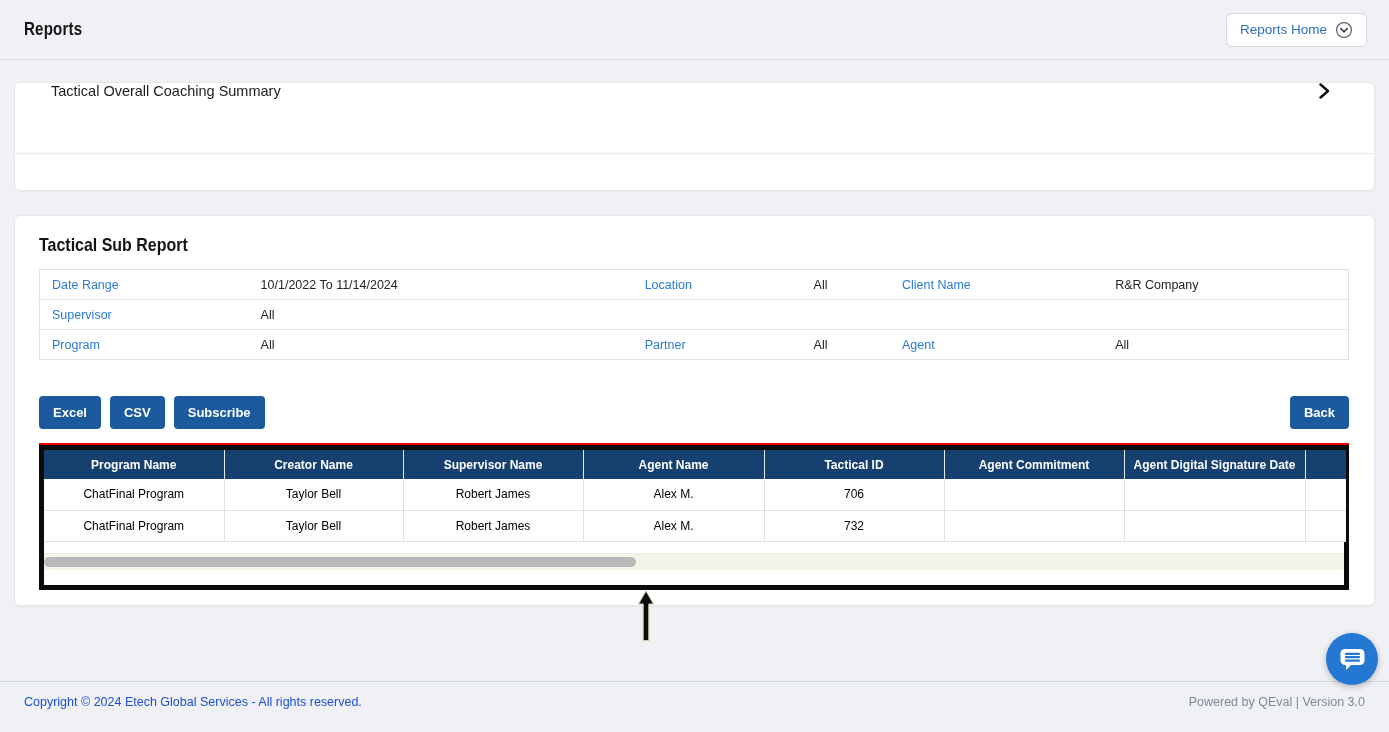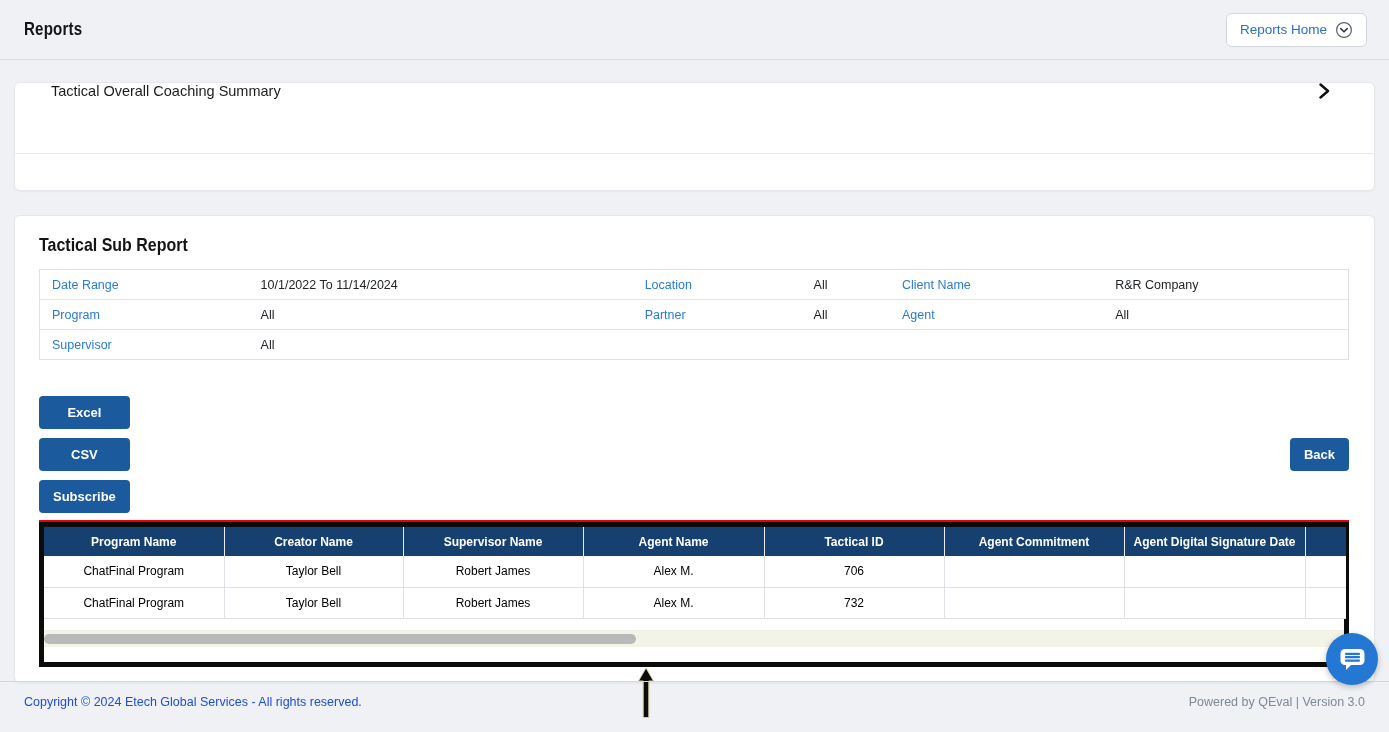--- a/index.html
+++ b/index.html
@@ -50,28 +50,28 @@
   .filters {
     width: 100%; border-collapse: collapse; table-layout: fixed;
     border: 1px solid #dde1e6; border-radius: 4px; font-size: 12.5px; padding-left: 42px;
   }
   .filters td { height: 30px; padding: 0 12px; border-bottom: 1px solid #e2e6ea; vertical-align: middle; }
   .filters tr:last-child td { border-bottom: none; }
   .filter-label { color: #2b7bd2; cursor: pointer; }
   .filter-value { color: #212529; }
   
   .actions-row { display: flex; align-items: center; justify-content: space-between; margin-top: 36px; }
-  .actions-left { display: flex; gap: 9px; flex-direction: column; }
+  .actions-left { display: flex; gap: 9px; }
   .btn {
     background: #1b5a9d; color: #ffffff; border: none; border-radius: 4px;
     font-family: "Liberation Sans", sans-serif; font-size: 13px; font-weight: 700;
     padding: 9px 14px; cursor: pointer;
   }
   
-  .box-wrap { position: relative; margin-top: 9px; }
+  .box-wrap { position: relative; margin-top: 16px; }
   .highlight-box {
     border: 5px solid #0b0b0b; background: #ffffff;
     box-shadow: 0 -2px 0 0 #ec0000, inset 0 -2px 0 0 #ec0000;
   }
   .data-table { width: 100%; border-collapse: collapse; table-layout: fixed; font-size: 12px; }
   .data-table th {
     background: #16406f; color: #ffffff; font-weight: 700;
     height: 29px; text-align: center; border-right: 1px solid #e8edf3;
   }
   .data-table th:last-child { border-right: none; }
@@ -148,34 +148,34 @@
       <tbody>
           <tr>
         <td class="filter-label">Date Range</td>
         <td class="filter-value">10/1/2022 To 11/14/2024</td>
         <td class="filter-label">Location</td>
         <td class="filter-value">All</td>
         <td class="filter-label">Client Name</td>
         <td class="filter-value">R&amp;R Company</td>
       </tr>
       <tr>
-        <td class="filter-label">Program</td>
-        <td class="filter-value">All</td>
-        <td class="filter-label">Partner</td>
-        <td class="filter-value">All</td>
-        <td class="filter-label">Agent</td>
-        <td class="filter-value">All</td>
-      </tr>
-      <tr>
         <td class="filter-label">Supervisor</td>
         <td class="filter-value">All</td>
         <td></td>
             <td></td>
         <td></td>
             <td></td>
+      </tr>
+      <tr>
+        <td class="filter-label">Program</td>
+        <td class="filter-value">All</td>
+        <td class="filter-label">Partner</td>
+        <td class="filter-value">All</td>
+        <td class="filter-label">Agent</td>
+        <td class="filter-value">All</td>
       </tr>
     </tbody>
       </table>
 
     
     <div class="actions-row">
       <div class="actions-left">
         <button class="btn">Excel</button>
         <button class="btn">CSV</button>
         <button class="btn">Subscribe</button>

